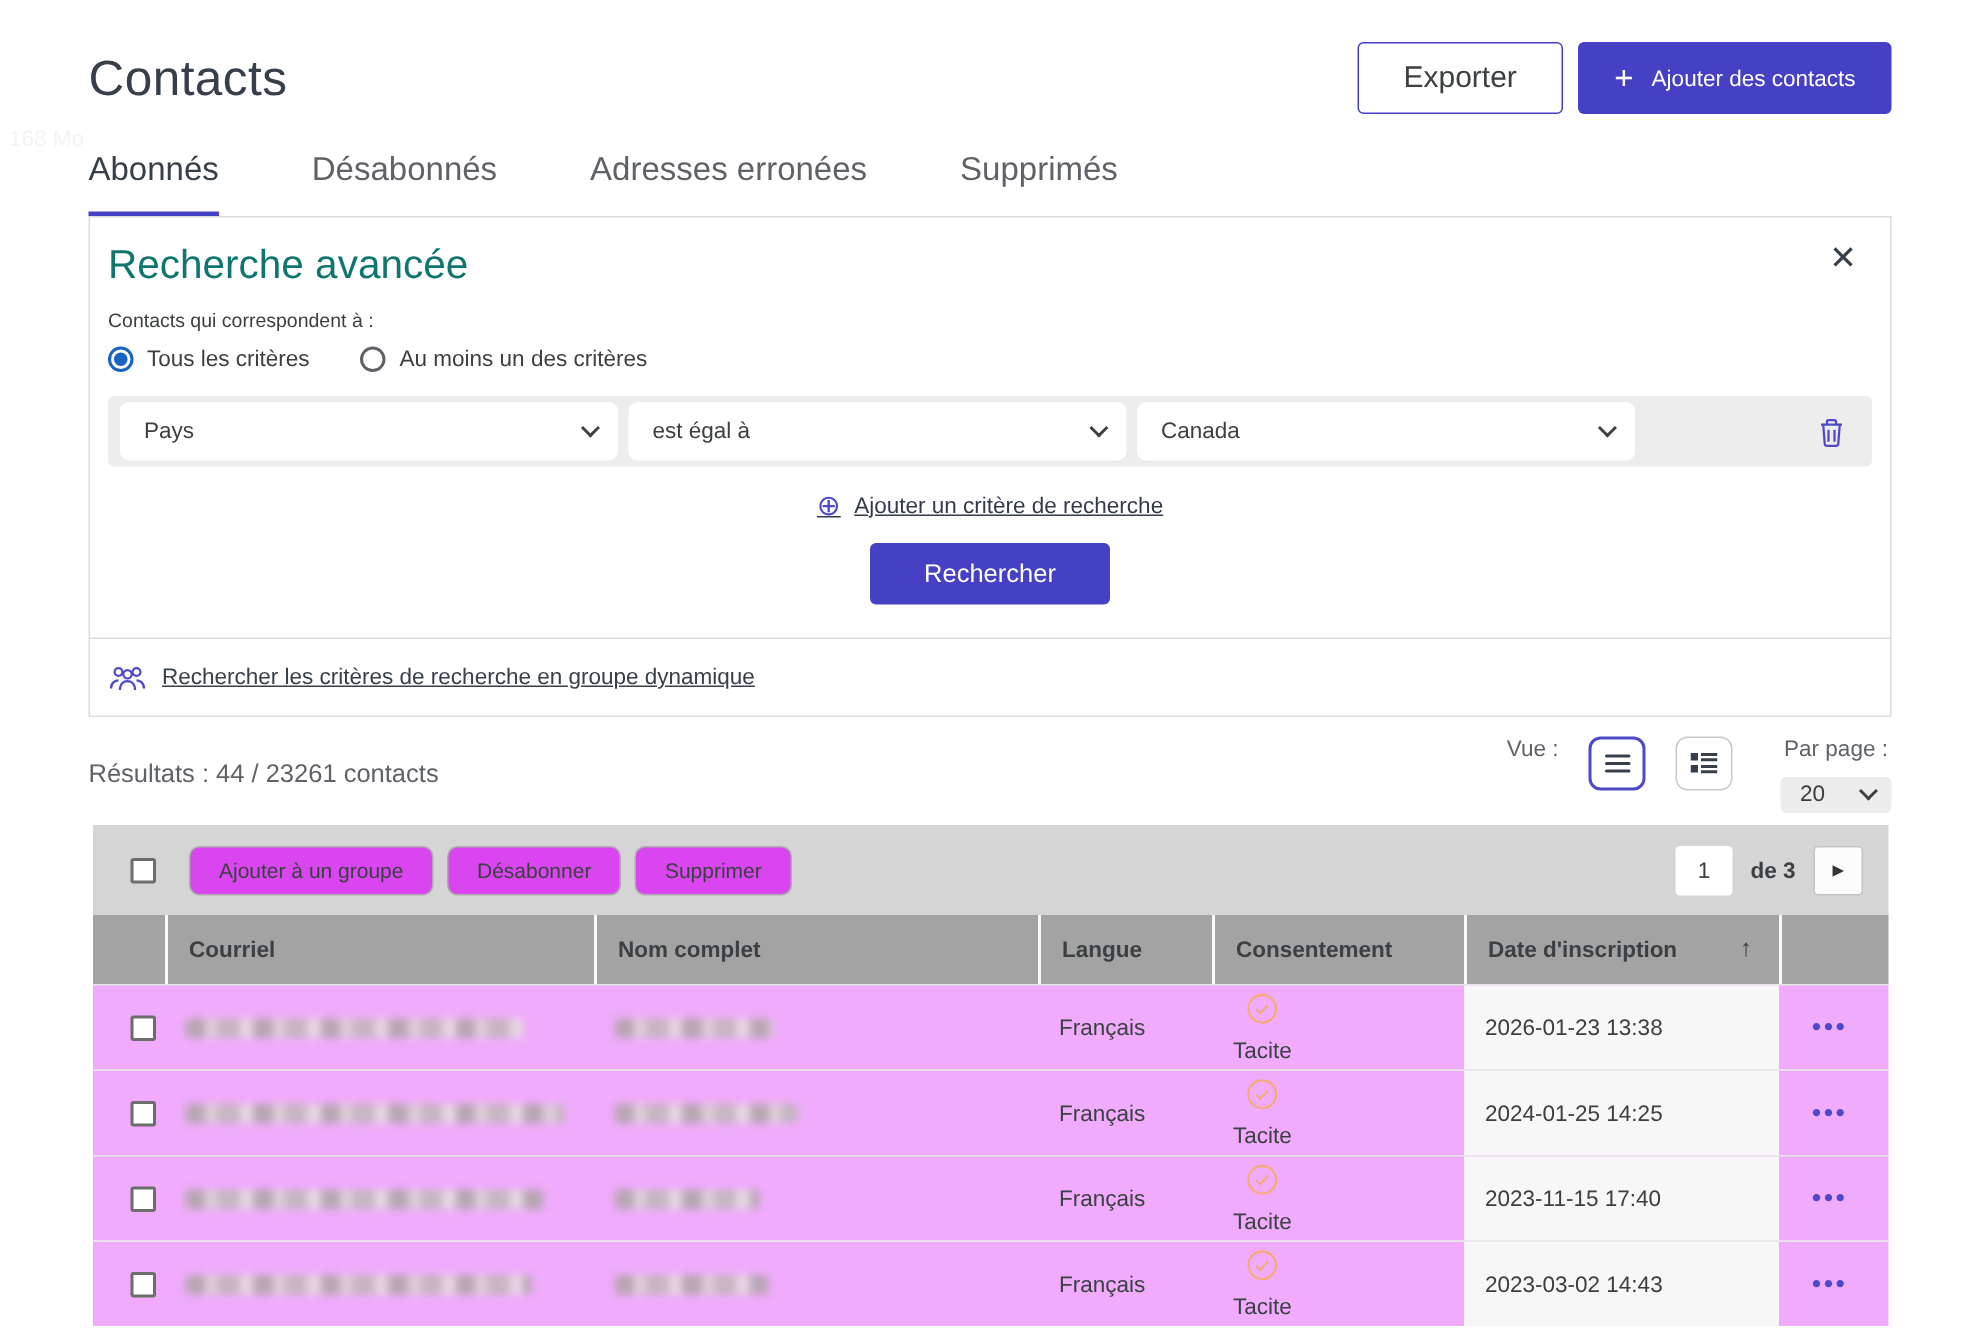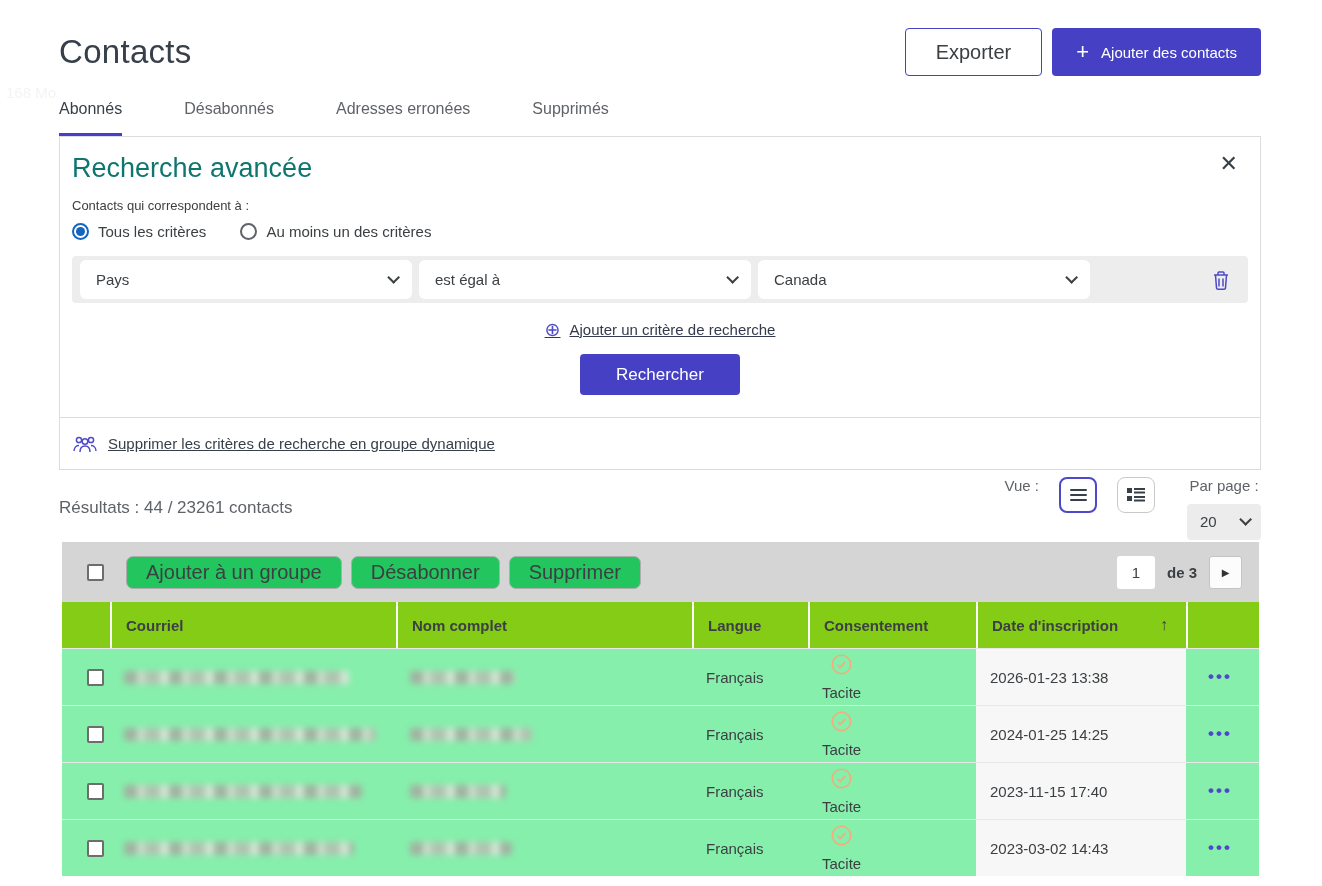--- a/index.html
+++ b/index.html
@@ -15,21 +15,21 @@
   .top-actions { display:flex; gap:10px; }
   .btn { cursor:pointer; font-family:inherit; }
   .btn-outline { height:48px; padding:0 30px; background:#fff; border:1px solid #4540c4;
     border-radius:4px; font-size:20px; color:#3c4043; }
   .btn-primary { height:48px; padding:0 24px; background:#4540c4; border:none; border-radius:4px;
     font-size:15px; color:#fff; display:flex; align-items:center; gap:12px; }
   .plus-glyph { font-size:22px; font-weight:400; line-height:1; }
 
   
   .tabs { display:flex; margin-top:24px; }
-  .tab { font-size:16px; color:#5f6368; padding-bottom:15px; margin-right:62px; cursor:pointer;
+  .tab { font-size:22px; color:#5f6368; padding-bottom:15px; margin-right:62px; cursor:pointer;
     border-bottom:3px solid transparent; }
   .tab.active { color:#37404a; border-bottom-color:#4540c4; }
 
   
   .panel { border:1px solid #dcdcdc; background:#fff; position:relative; }
   .panel-inner { padding:16px 12px 22px 12px; }
   .close-x { position:absolute; top:16px; right:22px; font-size:22px; color:#37404a;
     background:none; border:none; cursor:pointer; line-height:1; }
   .panel-title { font-size:27px; font-weight:400; color:#0f766e; }
   .match-label { font-size:13px; margin-top:14px; color:#3c4043; }
@@ -61,46 +61,46 @@
   .results-bar { margin-top:16px; display:flex; align-items:center; justify-content:space-between; height:44px; }
   .results-text { font-size:17px; color:#5f6368; }
   .results-right { display:flex; align-items:flex-start; gap:20px; }
   .small-label { font-size:15px; color:#5f6368; }
   .view-btn { width:38px; height:36px; background:#fff; border:1px solid #c9c9c9; border-radius:8px;
     display:flex; align-items:center; justify-content:center; cursor:pointer; }
   .view-btn.active { border:2px solid #4e49c8; }
   .icon-lines { display:flex; flex-direction:column; gap:3px; }
   .icon-lines span { width:17px; height:2px; background:#37404a; border-radius:1px; }
   .per-page-wrap { display:flex; align-items:center; gap:10px; margin-left:12px;flex-direction:column; }
-  .per-page-select { background:#ececec; border-radius:4px; height:36px; width:74px; display:flex;
+  .per-page-select { background:#ececec; border-radius:4px; height:24px; width:74px; display:flex;
     align-items:center; justify-content:space-between; padding:0 13px; font-size:15px; cursor:pointer; }
 
   
   .table-wrap { margin-top:12px; margin-left:3px; width:1197px; }
   .toolbar { height:60px; background:#d5d5d5; display:flex; align-items:center; padding:0 17px 0 25px; }
   .cb { width:17px; height:17px; border:2px solid #6d6d6d; border-radius:2px; background:#fff;
     cursor:pointer; flex:0 0 auto; }
   .toolbar-btns { display:flex; gap:9px; margin-left:22px; }
-  .tb-btn { height:33px; padding:0 19px; background:#22c55e; border:1px solid #adadad;
-    border-radius:7px; font-size:20px; color:#3c4043; }
+  .tb-btn { height:33px; padding:0 19px; background:#d946ef; border:1px solid #adadad;
+    border-radius:7px; font-size:14px; color:#3c4043; }
   .pager { margin-left:auto; display:flex; align-items:center; gap:12px; }
   .page-input { width:38px; height:33px; border:none; border-radius:3px; background:#fff;
     text-align:center; font-size:15px; font-family:inherit; color:#3c4043; }
   .page-total { font-size:15px; font-weight:bold; }
   .next-btn { width:33px; height:33px; background:#fcfcfc; border:1px solid #c4c4c4; border-radius:3px;
     font-size:10px; color:#333; cursor:pointer; }
 
   
   .grid-row { display:grid; grid-template-columns:48px 286px 296px 116px 168px 210px 73px; align-items:center; }
-  .thead { height:46px; background:#84cc16; font-weight:bold; font-size:15px; }
+  .thead { height:46px; background:#a3a3a3; font-weight:bold; font-size:15px; }
   .thead .cell { height:100%; display:flex; align-items:center; padding-left:14px; }
   .thead .cell + .cell { border-left:2px solid #fafafa; }
   .thead .cell.first { padding-left:0; border-left:none; }
   .sort-arrow { margin-left:auto; margin-right:18px; font-size:16px; font-weight:400; }
-  .trow { height:57px; background:#86efac; border-top:1px solid #e8e8e8; font-size:15px; }
+  .trow { height:57px; background:#f0abfc; border-top:1px solid #e8e8e8; font-size:15px; }
   .trow .cell { padding-left:14px; display:flex; align-items:center; height:100%; }
   .trow .cell.ck { padding-left:25px; }
   .trow .cell.date-cell { background:#f7f7f7; }
   .blur-bar { height:13px; border-radius:2px; opacity:.8; filter:blur(3px);
     background:repeating-linear-gradient(90deg,#a8a49e 0 13px,#dcd8d2 13px 21px,#bcb8b2 21px 36px,#e6e3de 36px 45px); }
   .consent { display:flex; align-items:center; gap:9px;flex-direction:column; }
   .dots-btn { background:none; border:none; color:#4e49c8; font-size:17px; font-weight:bold;
     letter-spacing:2px; cursor:pointer; padding-left:8px; }
   svg { display:block; }
 </style>
@@ -179,21 +179,21 @@
       </div>
 
       <div class="panel-divider"></div>
       <div class="convert-row">
         <svg width="26" height="20" viewBox="0 0 26 20" fill="none" stroke="#4e49c8" stroke-width="1.5">
           <circle cx="7" cy="6" r="2.6"></circle>
             <circle cx="19" cy="6" r="2.6"></circle>
             <circle cx="13" cy="7.5" r="2.8"></circle>
           <path d="M2 17 c0 -4 3 -5.5 5 -5.5 M24 17 c0 -4 -3 -5.5 -5 -5.5 M8 18 c0 -4.5 2.6 -6 5 -6 s5 1.5 5 6"></path>
         </svg>
-        <a>Supprimer les critères de recherche en groupe dynamique</a>
+        <a>Rechercher les critères de recherche en groupe dynamique</a>
       </div>
     </div>
 
     <div class="results-bar">
       <div class="results-text">Résultats : 44 / 23261 contacts</div>
       <div class="results-right">
         <span class="small-label">Vue :</span>
         <div class="view-btn active">
           <span class="icon-lines">
               <span></span>

